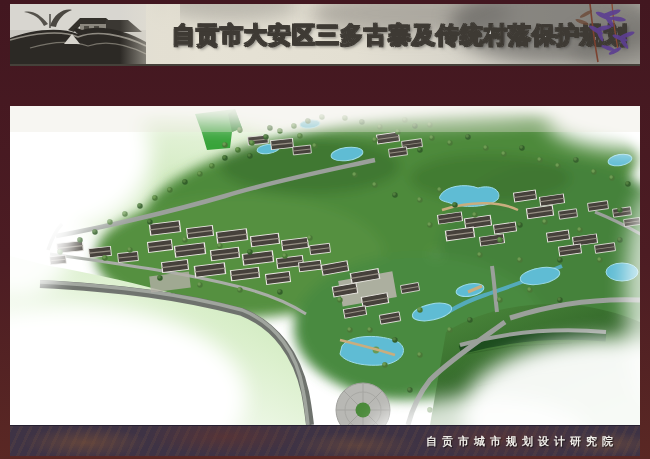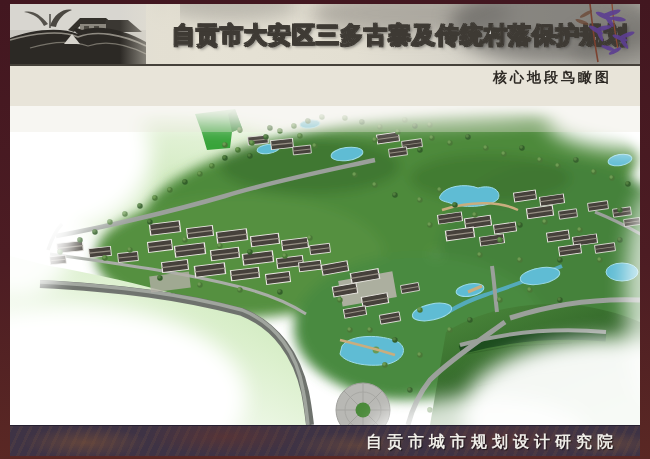--- a/index.html
+++ b/index.html
@@ -34,21 +34,21 @@
     border-top:1px solid #262031;
     background:
       radial-gradient(90px 22px at 12% 55%, rgba(134,86,52,.5), transparent 70%),
       radial-gradient(110px 26px at 34% 35%, rgba(104,52,44,.55), transparent 72%),
       radial-gradient(90px 20px at 55% 65%, rgba(134,88,54,.4), transparent 70%),
       radial-gradient(120px 26px at 78% 45%, rgba(104,52,44,.5), transparent 72%),
       radial-gradient(70px 18px at 95% 60%, rgba(140,92,56,.4), transparent 70%),
       repeating-linear-gradient(115deg, rgba(150,105,60,.12) 0 3px, transparent 3px 9px),
       #3e3345;}
   .footer-label{position:absolute;right:22px;top:0;height:30px;line-height:31px;
-    font-size:16px;font-weight:bold;color:#efede8;letter-spacing:5px;white-space:nowrap;
+    font-size:11px;font-weight:bold;color:#efede8;letter-spacing:5px;white-space:nowrap;
     text-shadow:1px 1px 1px rgba(0,0,0,.6);margin-left:24px;}
 </style>
 </head>
 <body>
 
 <div id="canvas">
 
   <div class="header">
     <div class="wash w3"></div>
     <div class="wash w1"></div>
@@ -95,23 +95,20 @@
         <ellipse cx="48" cy="44" rx="7" ry="2" transform="rotate(18 48 44)"></ellipse>
         <ellipse cx="55" cy="47" rx="7" ry="2" transform="rotate(-28 55 47)"></ellipse>
       </g>
       <g fill="#6d4a38" opacity="0.8">
         <ellipse cx="26" cy="10" rx="7" ry="1.8" transform="rotate(-30 26 10)"></ellipse>
         <ellipse cx="22" cy="18" rx="7" ry="1.8" transform="rotate(20 22 18)"></ellipse>
       </g>
     </svg>
   </div>
 
-  <div class="substrip">
-    <div class="subtitle">核心地段鸟瞰图</div>
-  </div>
 
   <div class="main">
     <svg id="scene" width="630" height="319" viewBox="0 0 630 319">
       <defs>
         <linearGradient id="gSlope" x1="1" y1="0" x2="0" y2="1">
           <stop offset="0" stop-color="#bfe2ab"></stop>
           <stop offset="0.35" stop-color="#daefcb"></stop>
           <stop offset="0.85" stop-color="#ffffff"></stop>
         </linearGradient>
         <linearGradient id="gHill" x1="0" y1="0" x2="0.7" y2="1">

